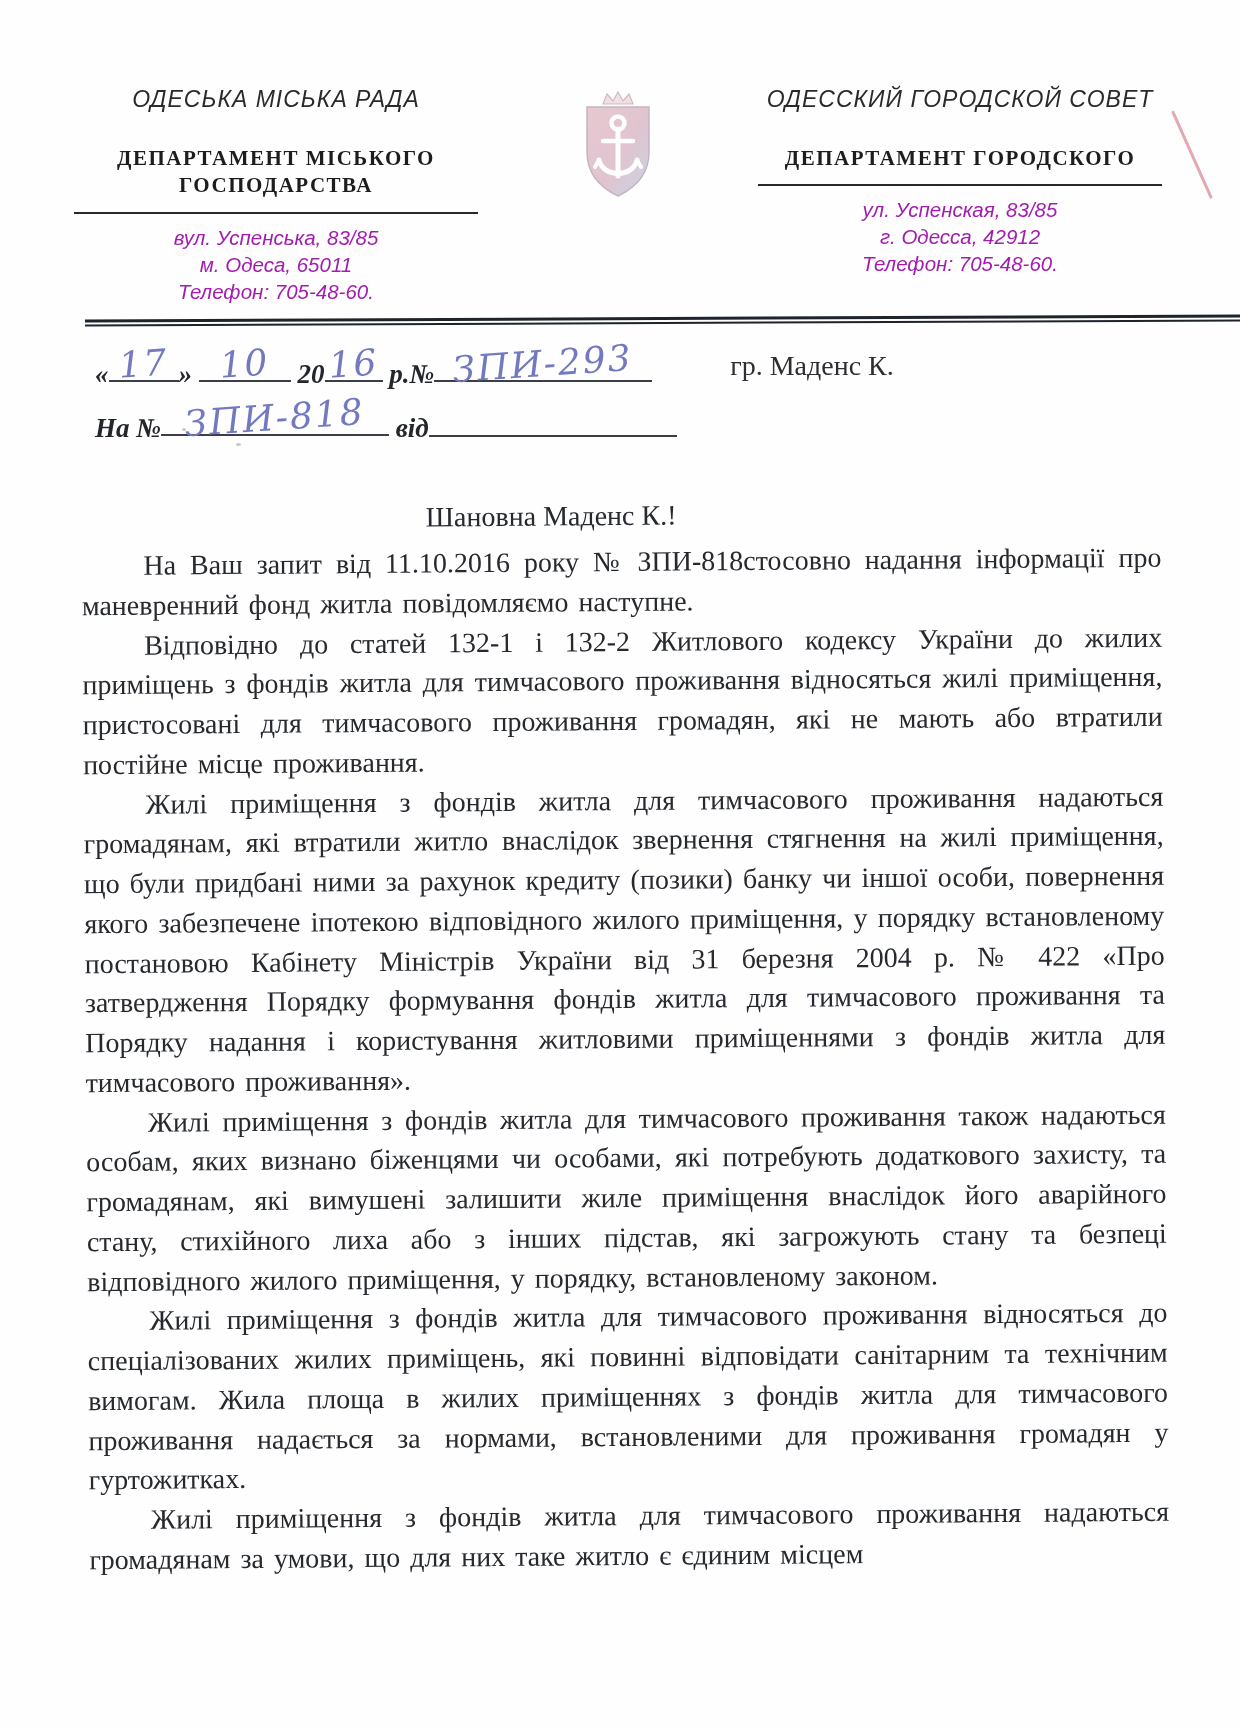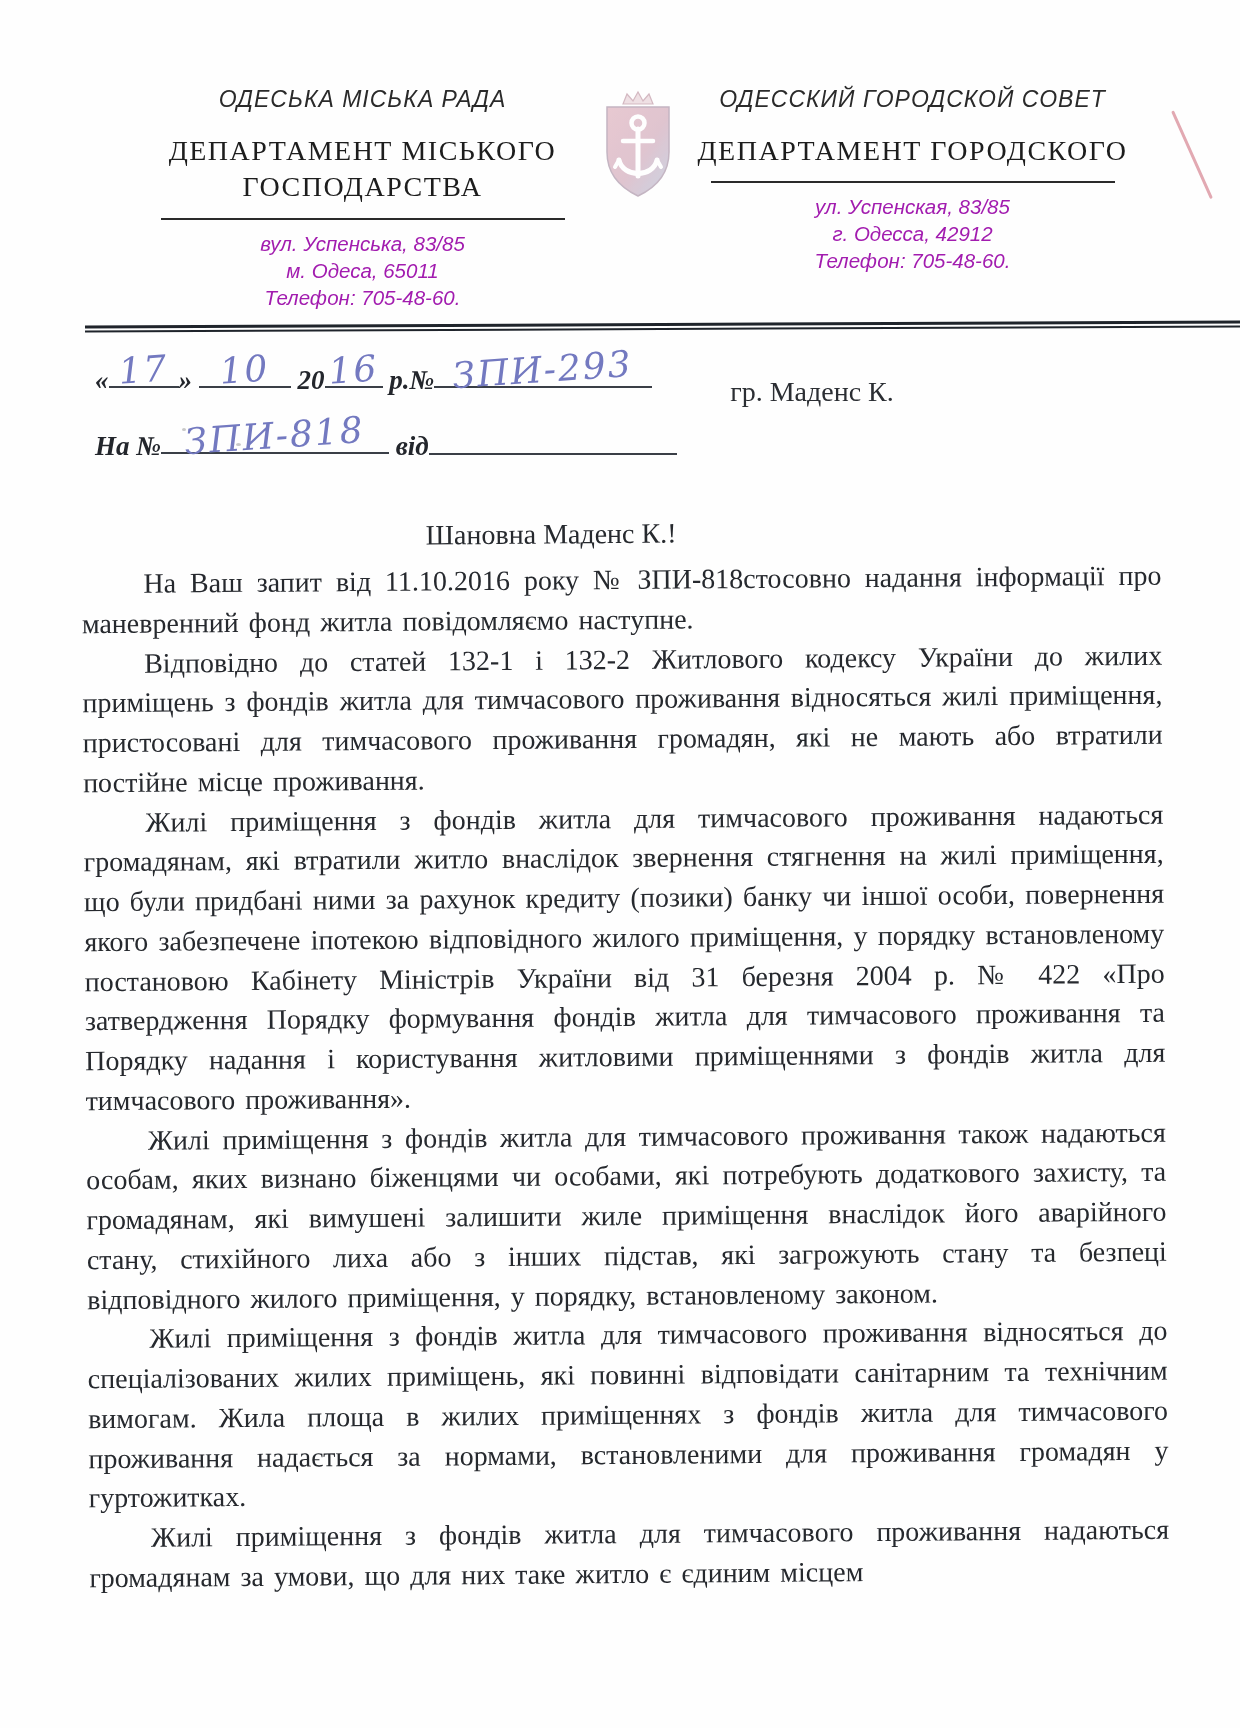--- a/index.html
+++ b/index.html
@@ -8,33 +8,33 @@
     position:relative;
     width:1240px; height:1728px;
     margin:0 auto;
     background:#fefefe;
     color:var(--ink,#222);
     font-family:"Liberation Serif", serif;
     overflow:hidden;
   }
   
   .letterhead {
-    display:flex; justify-content:center; align-items:flex-start;
-    padding:86px 60px 0 95px;
+    display:flex; justify-content:space-between; align-items:flex-start;
+    padding:86px 60px 0 56px;
   }
   .lh-col { width:440px; text-align:center; }
   .org-name {
     font-family:"Liberation Sans", sans-serif;
     font-style:italic; font-size:23px; letter-spacing:1px;
     color:#2a2a2a;
   }
   .dept-name {
-    margin-top:20px;
+    margin-top:32px;
     font-family:"Liberation Serif", serif;
-    font-weight:400; font-size:28px; letter-spacing:1.5px;
+    font-weight:700; font-size:21px; letter-spacing:1.5px;
     line-height:1.3; color:#1d1d1d;
   }
   .lh-rule { height:0; border-top:2.5px solid #2a2a2a; margin:12px 18px 10px 18px; }
   .addr {
     font-family:"Liberation Sans", sans-serif;
     font-style:italic; font-size:20.5px; line-height:1.32; color:#a21caf;
   }
   .emblem { width:110px; flex:none; margin-top:2px; opacity:.8; }
   
   .double-rule {
@@ -56,21 +56,21 @@
   }
   .hw {
     font-family:"DejaVu Serif", serif;
     font-style:italic; font-weight:400;
     color:var(--handwriting,#7379c0);
     display:inline-block; transform:rotate(-4deg) translateY(-7px);
     font-size:36px; letter-spacing:2px; white-space:nowrap;
   }
   .addressee {
     font-family:"Liberation Serif", serif; font-size:28px; color:#2b2e33;
-    margin-left:78px; margin-top:20px;
+    margin-left:78px; margin-top:0;
   }
   .ref-row2 { margin-top:14px; }
   
   .letter-body {
     padding:56px 75px 0 85px;
     transform:rotate(-0.45deg);
   }
   .salutation {
     text-align:center; padding-right:140px;
     font-size:28px; margin-bottom:10px; color:#26292e;

